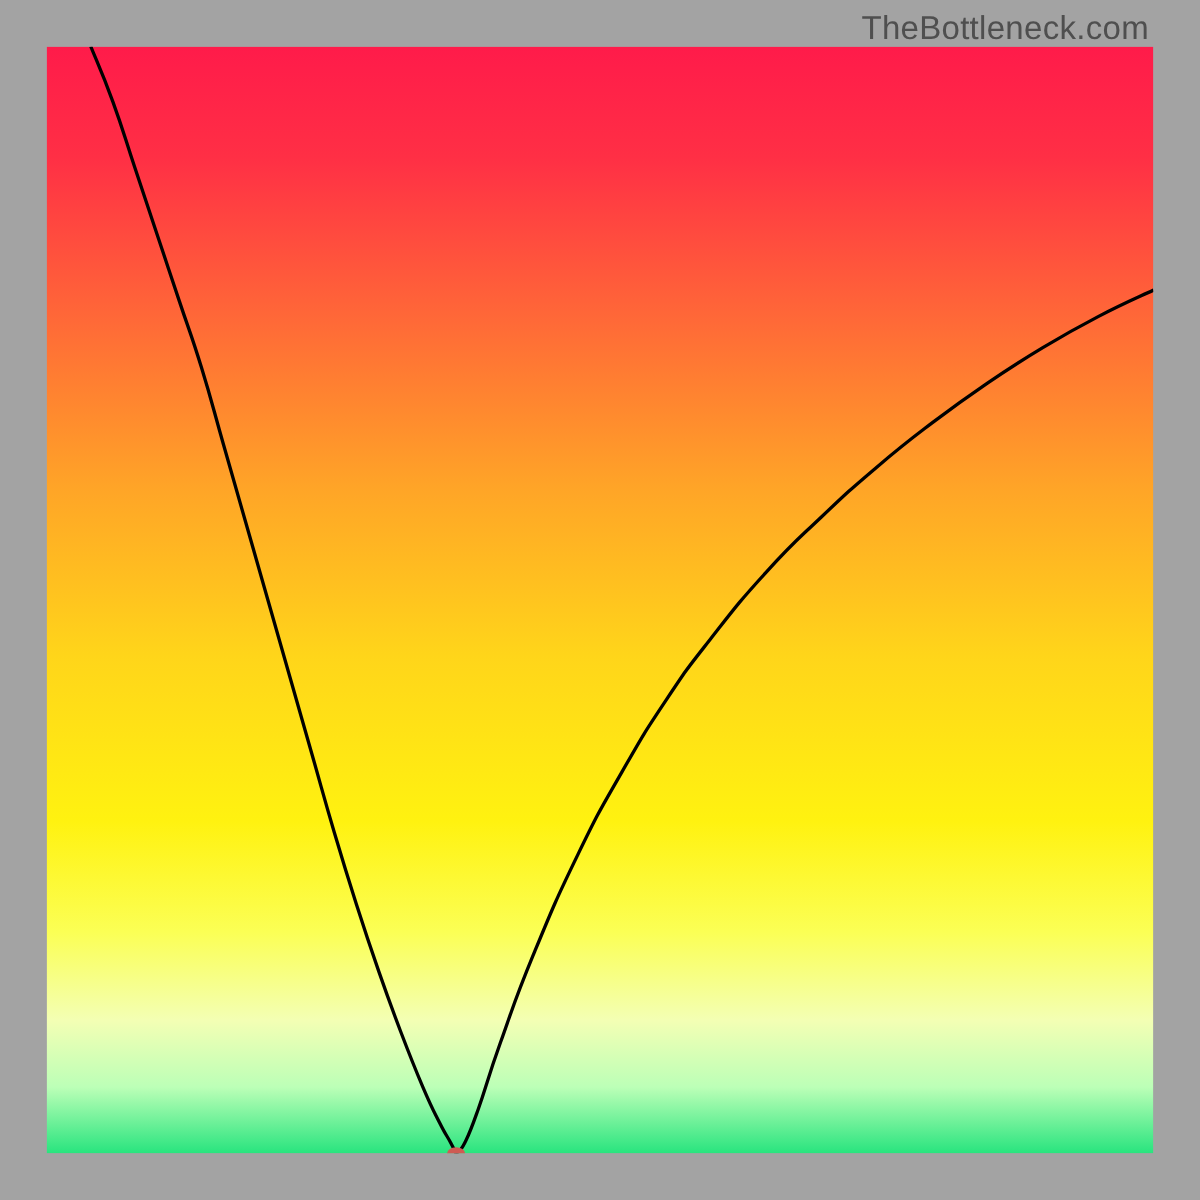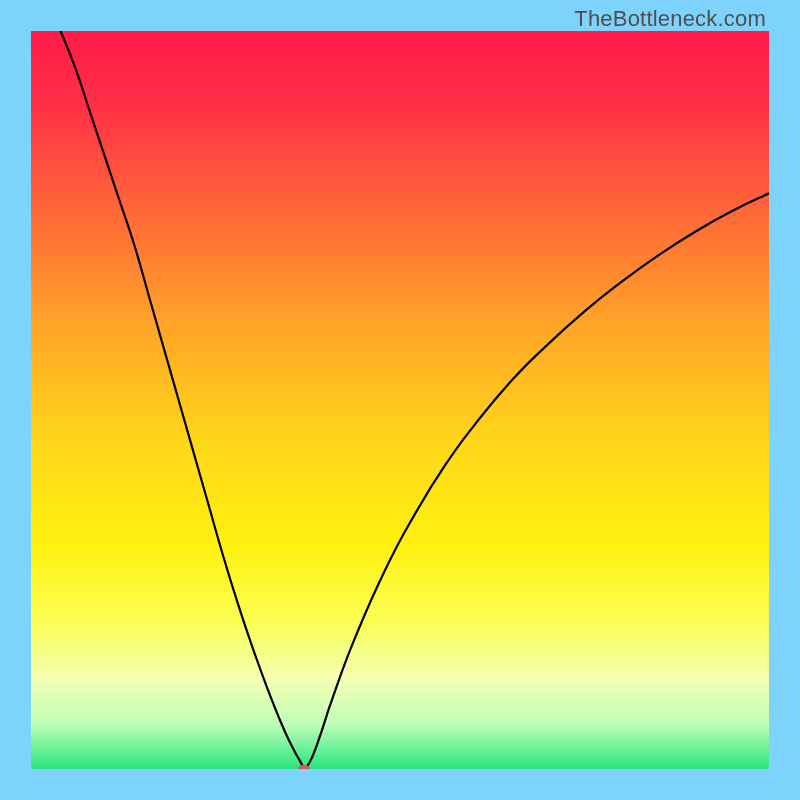--- a/index.html
+++ b/index.html
@@ -3,21 +3,21 @@
 <meta charset="utf-8">
 <style>
   * { margin: 0; padding: 0; box-sizing: border-box; }
   html, body { width: 800px; height: 800px; overflow: hidden; }
   body { background: #000; font-family: Arial, sans-serif; }
 
   .frame {
     position: absolute;
     left: 0; top: 0;
     width: 800px; height: 800px;
-    background: #7dd3fc;
+    background: #a3a3a3;
   }
 
   .plot-area {
     position: absolute;
     left: 31px;
     top: 31px;
     width: 738px;
     height: 738px;
     overflow: hidden;
   }

